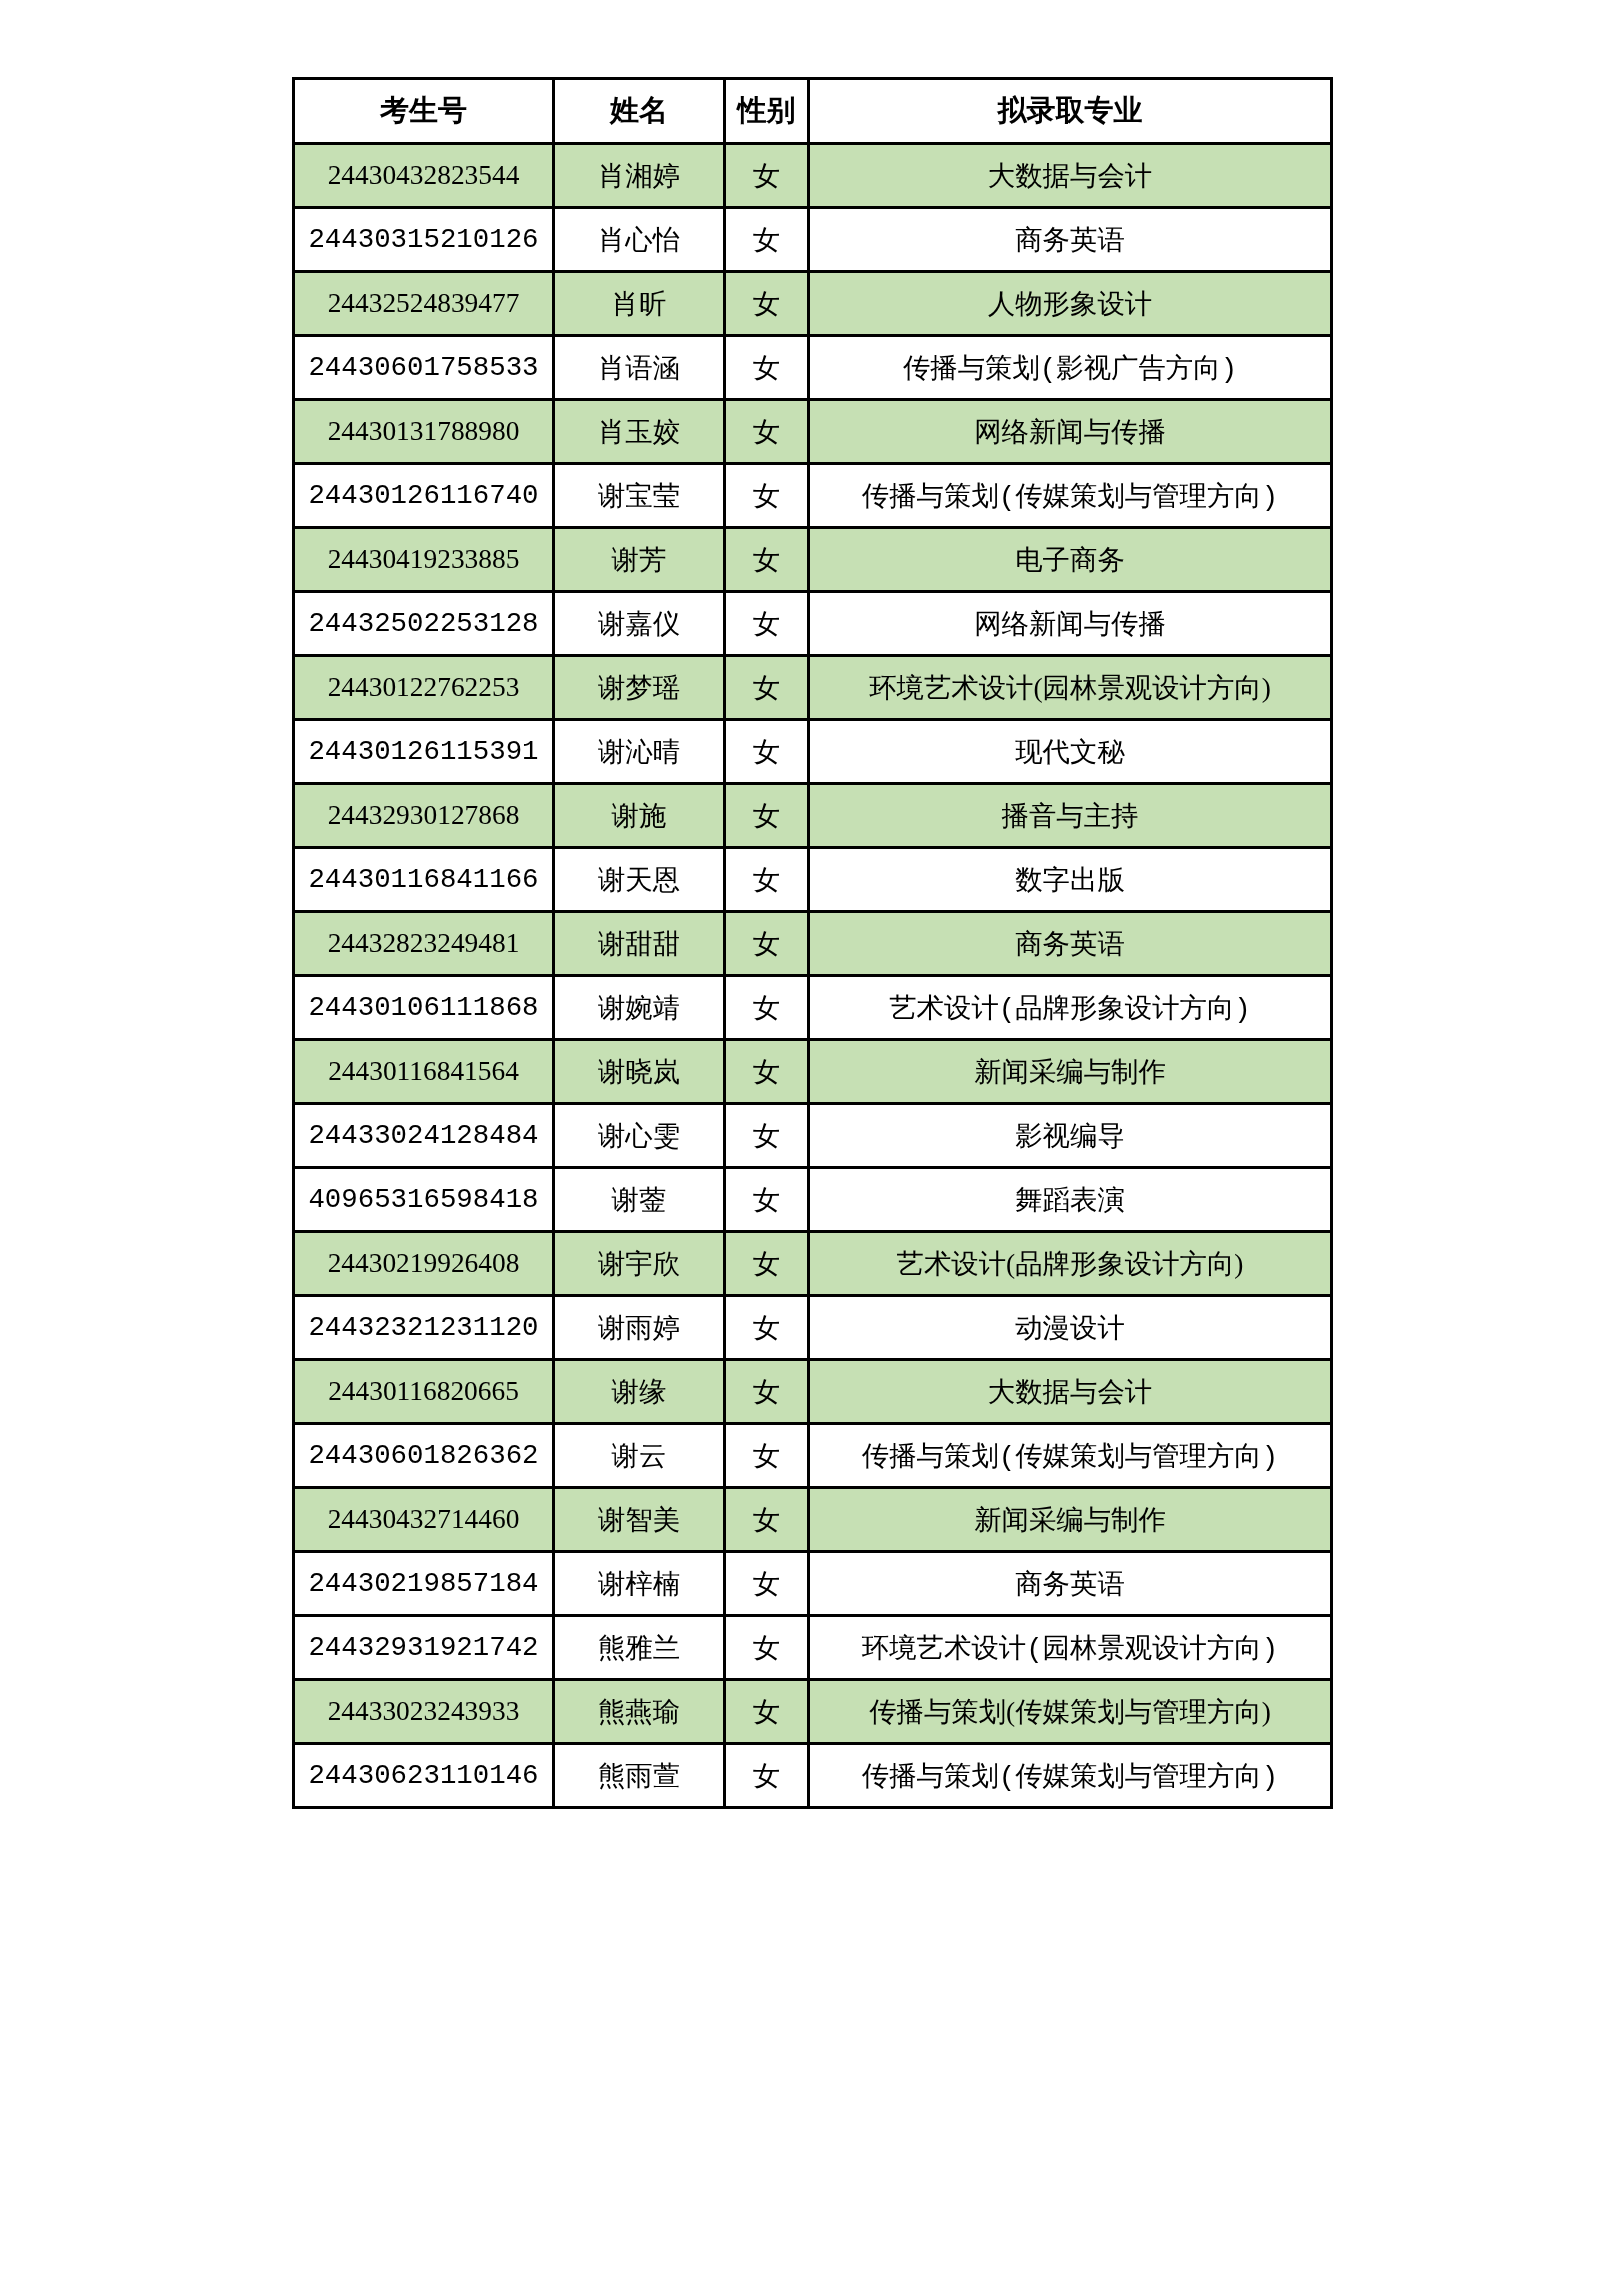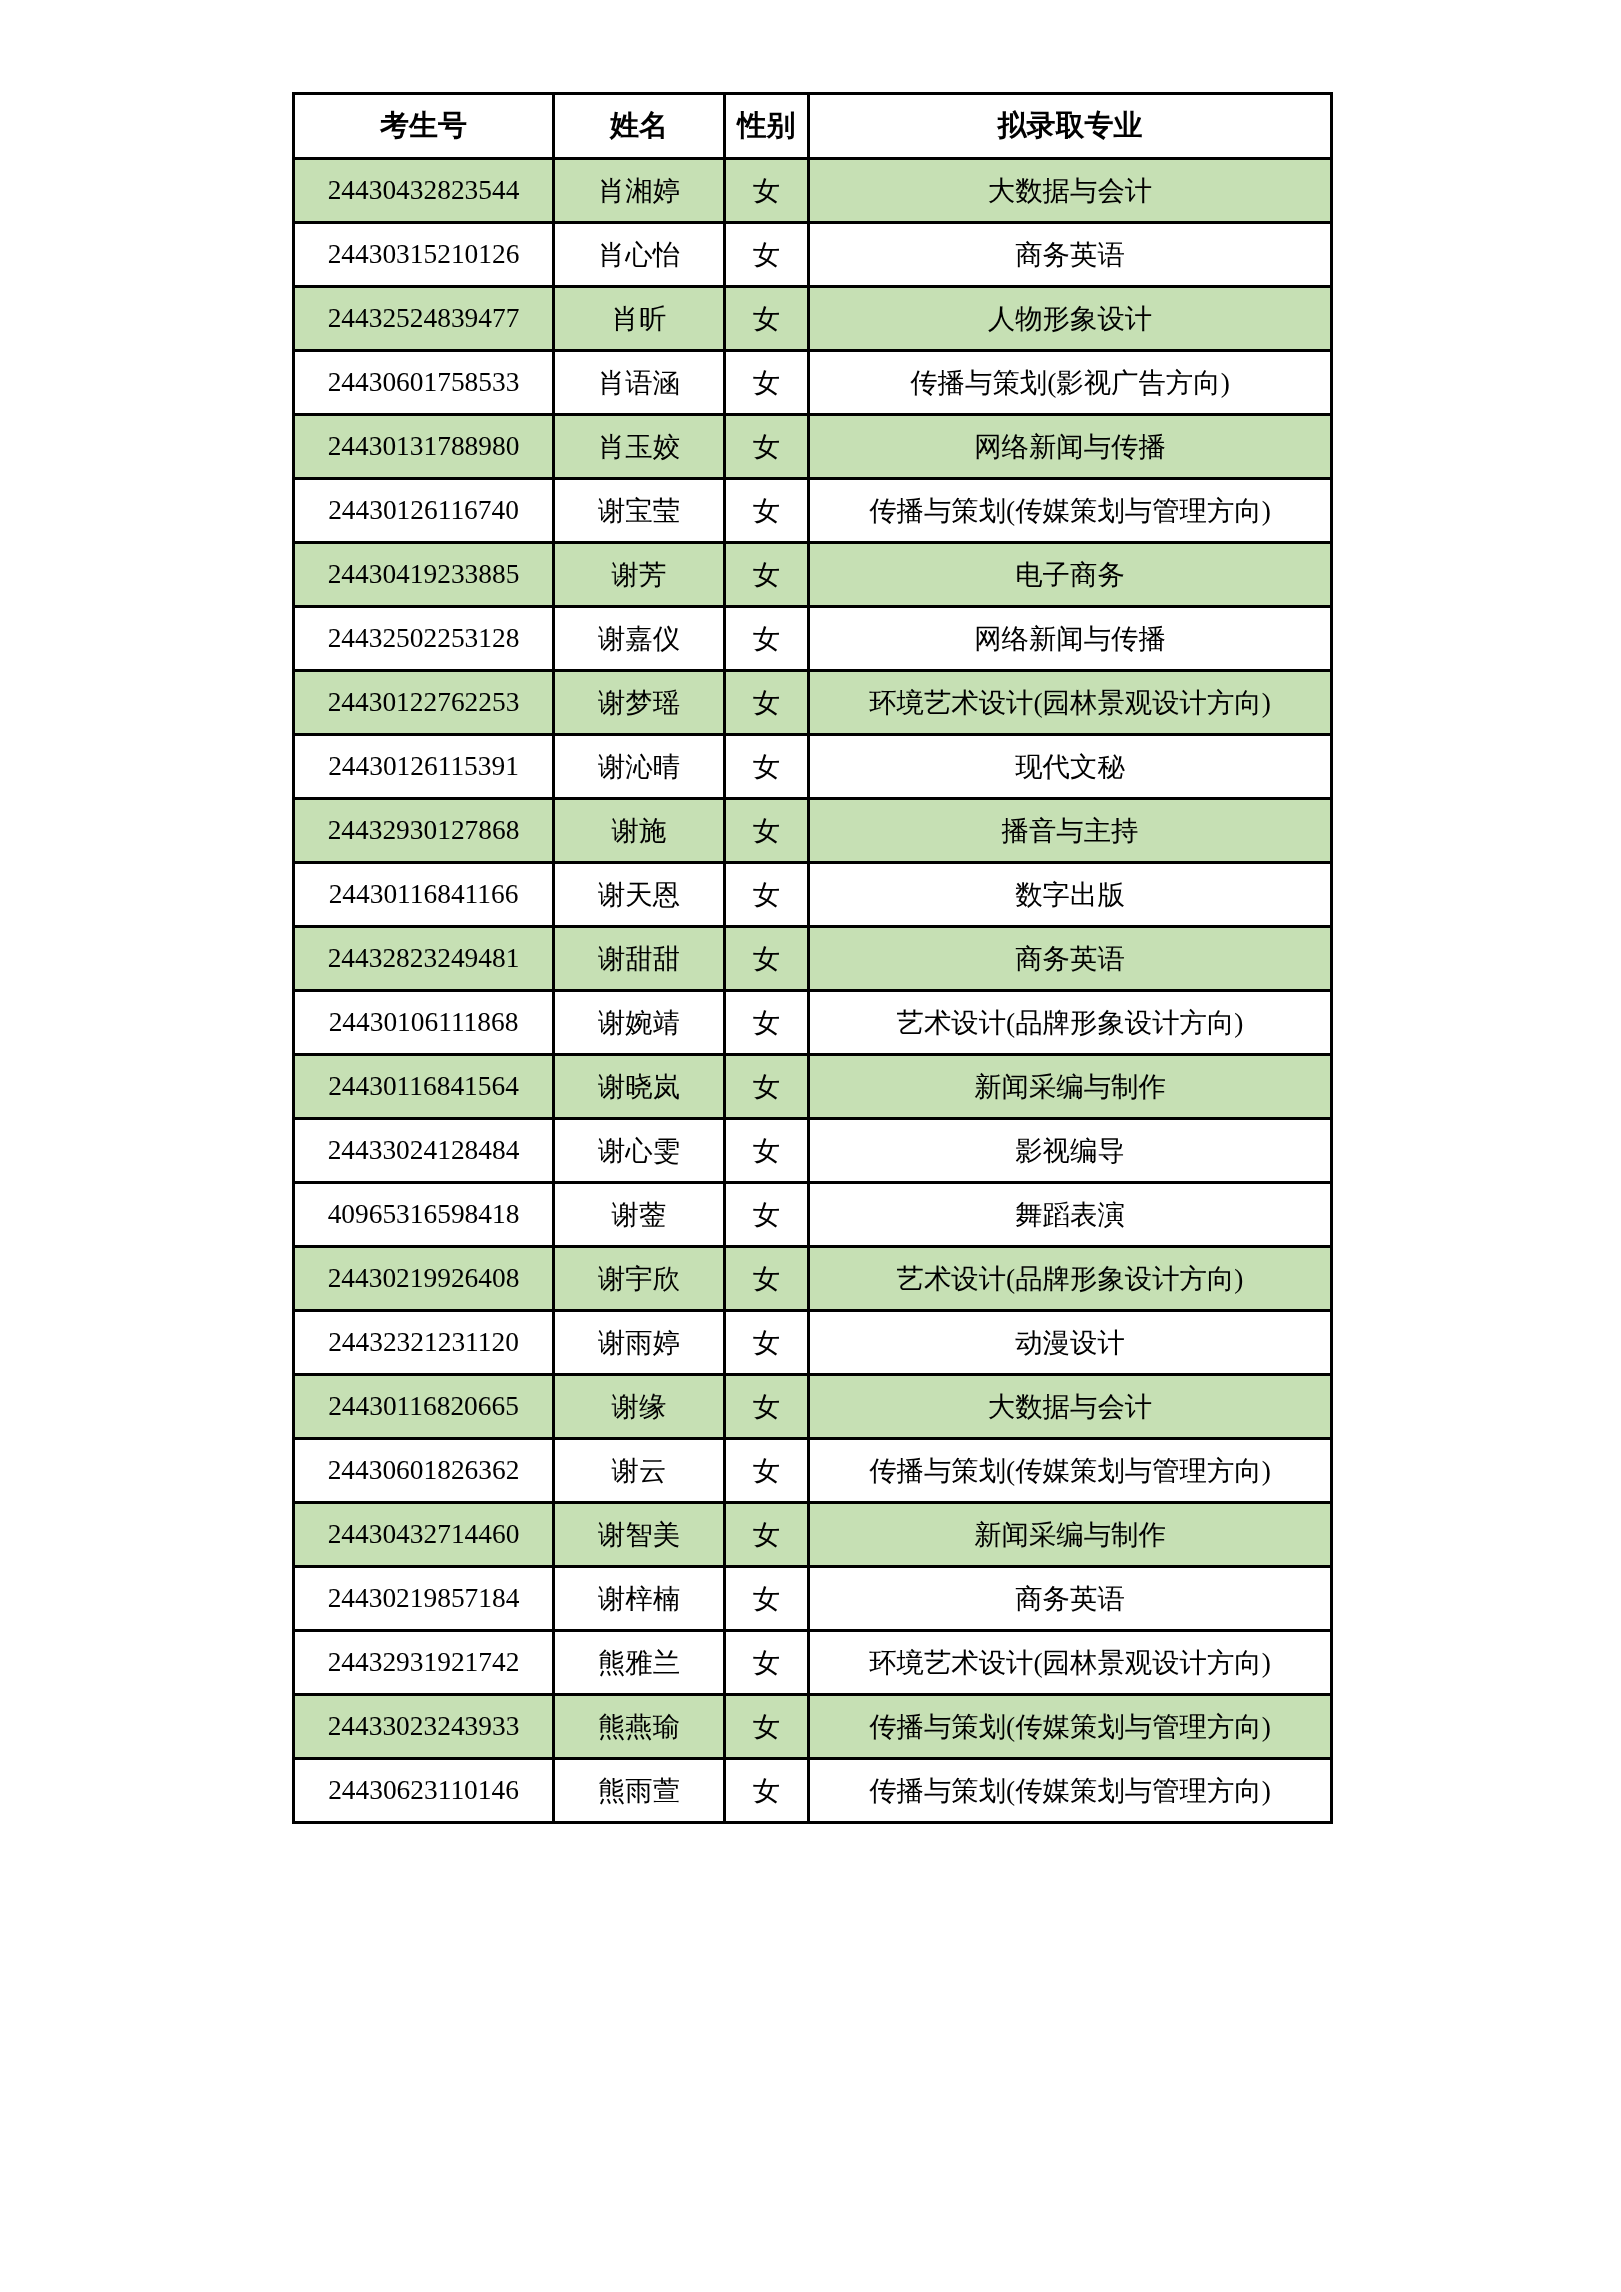--- a/index.html
+++ b/index.html
@@ -7,21 +7,21 @@
   html, body { margin: 0; padding: 0; }
   body {
     width: 1621px; height: 2293px;
     background: #ffffff;
     font-family: "Liberation Serif", "DejaVu Serif", serif;
     position: relative;
   }
   .page { position: absolute; inset: 0; }
   table.admission-table {
     position: absolute;
-    left: 292px; top: 92px;
+    left: 292px; top: 77px;
     width: 1038px;
     border-collapse: collapse;
     table-layout: fixed;
     color: var(--ink);
   }
   .admission-table th,
   .admission-table td {
     border: 3.9px solid var(--border);
     text-align: center;
     vertical-align: middle;
@@ -34,21 +34,21 @@
     font-size: 29px;
     font-weight: bold;
     background: #ffffff;
   }
   .admission-table td {
     height: 64px;
     font-size: 27.4px;
     font-weight: normal;
   }
   tr.green td { background: var(--green); }
-  tr.white td { background: #ffffff; }
+  tr.white td { background: #ffffff; font-family: Liberation Mono, monospace; }
   col.c-id    { width: 260px; }
   col.c-name  { width: 171px; }
   col.c-sex   { width: 84px; }
   col.c-major { width: 523px; }
 </style>
 </head>
 <body>
 
 <div class="page">
   <table class="admission-table">

